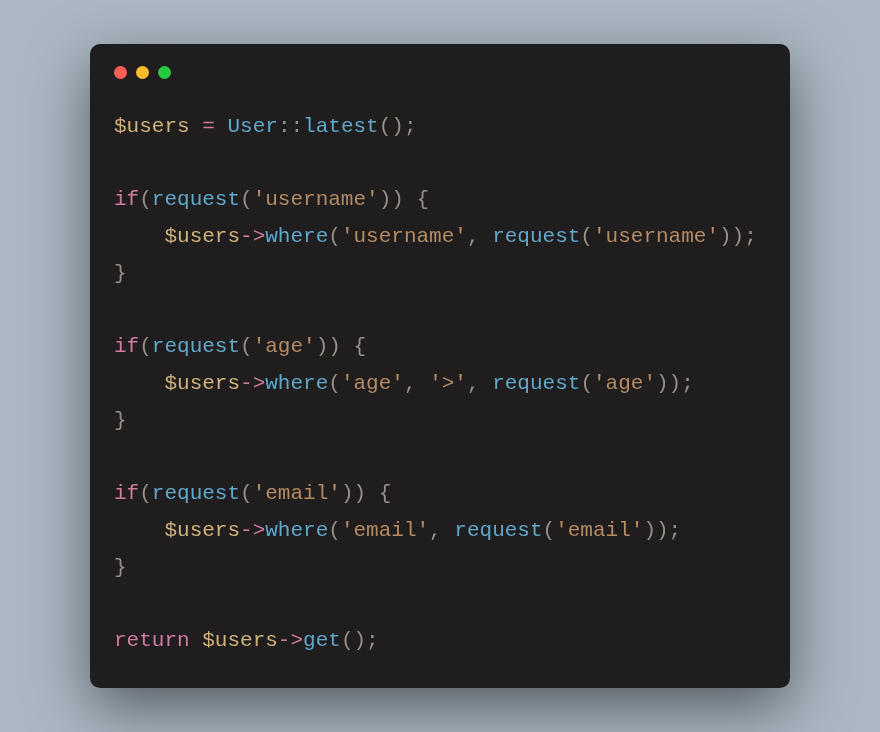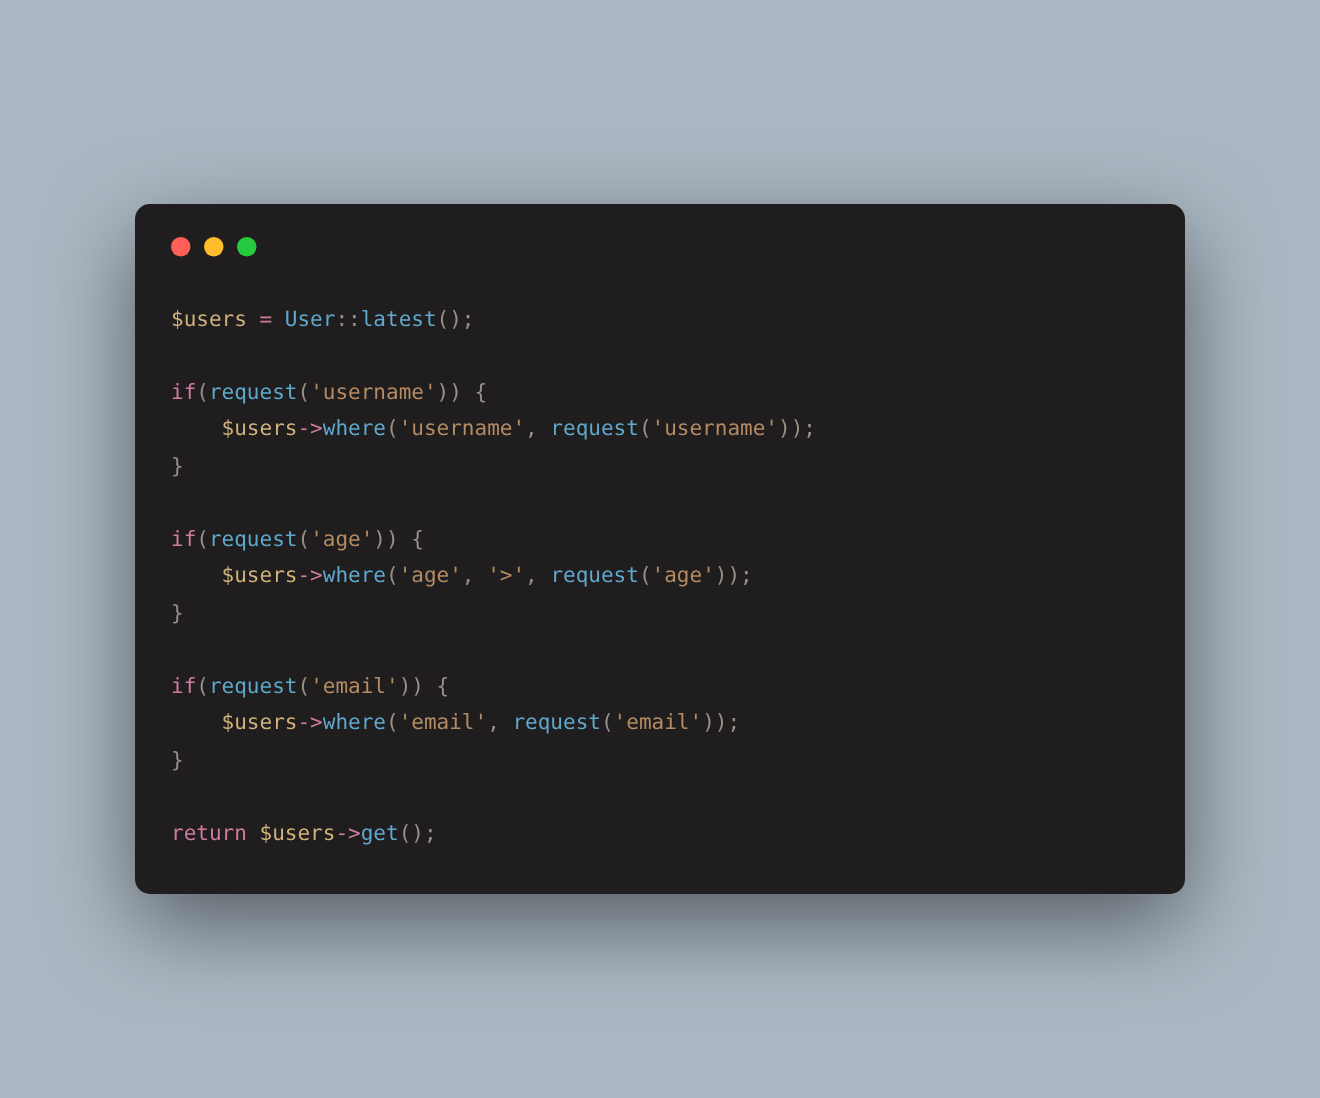--- a/index.html
+++ b/index.html
@@ -26,25 +26,26 @@
     }
     .dot {
       width: 13px;
       height: 13px;
       border-radius: 50%;
     }
     .red { background: #ff5f56; }
     .yellow { background: #ffbd2e; }
     .green { background: #27c93f; }
     .code {
-      font-size: 14px;
+      font-size: 21px;
       line-height: 1.75;
       color: #e0d8d4;
       white-space: pre;
       padding-top: 18px;
+      font-family: Liberation Mono, monospace;
     }
     .var { color: #d0b27a; }
     .op { color: #cf7ba0; }
     .class { color: #5fa8cc; }
     .punct { color: #989086; }
     .fn { color: #5fa8cc; }
     .string { color: #b58b63; }
     .kw { color: #cf7ba0; }
   </style>
 </head>

